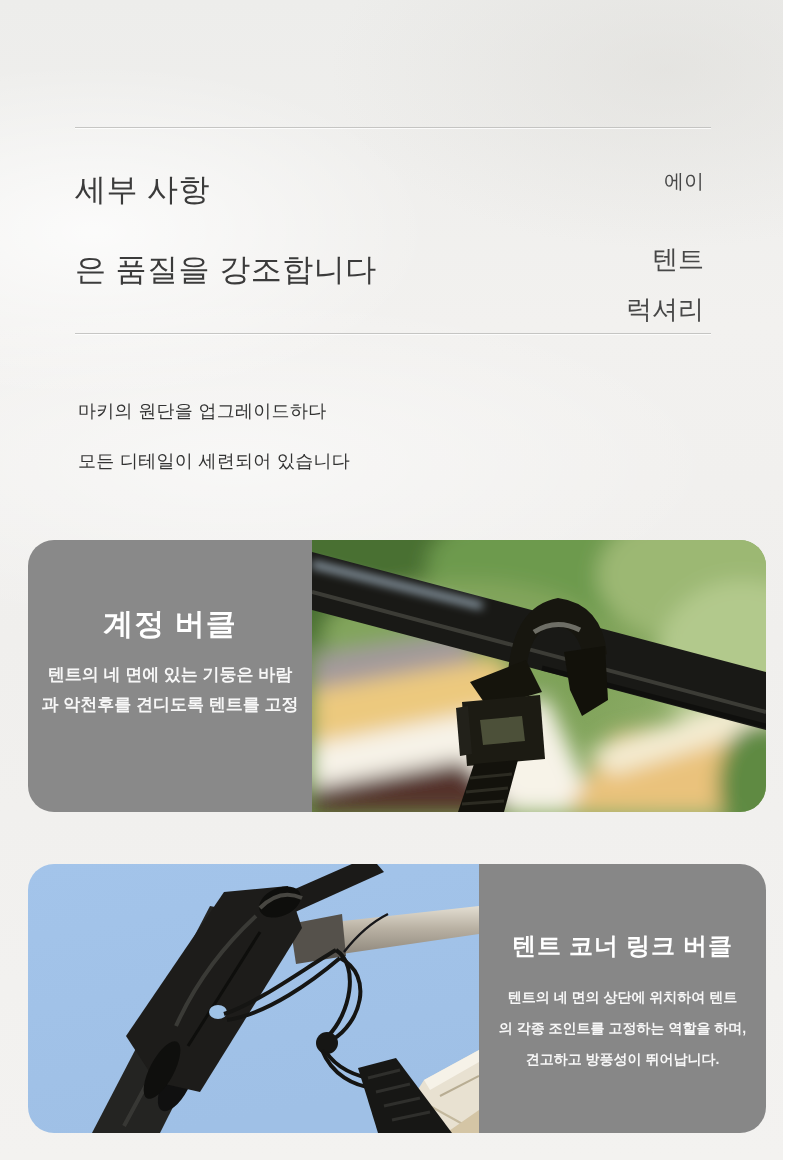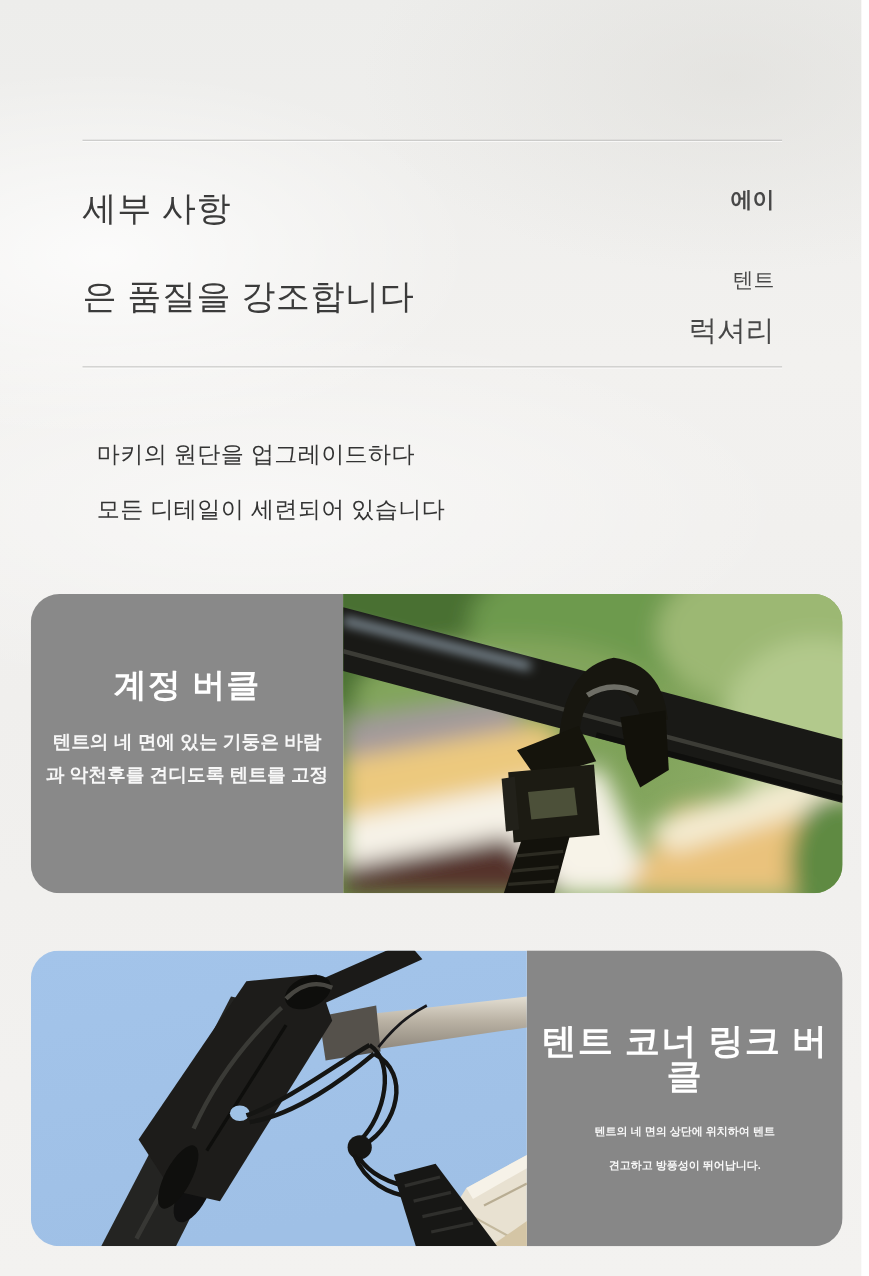--- a/index.html
+++ b/index.html
@@ -27,49 +27,49 @@
   .h-big{
     position:absolute;left:75px;
     font-size:31px;font-weight:500;color:#3b3b3b;letter-spacing:0.5px;
   }
   #headline-1{top:169px;}
   #headline-2{top:249px;}
   .brand-col{
     position:absolute;right:79px;top:168px;width:160px;
     text-align:right;color:#474747;
   }
-  .brand-top{font-size:20px;font-weight:700;}
-  .brand-mid{font-size:19px;font-weight:500;margin-top:47px;}
+  .brand-top{font-size:20px;font-weight:400;}
+  .brand-mid{font-size:26px;font-weight:500;margin-top:47px;}
   .brand-bottom{font-size:26px;font-weight:500;margin-top:15px;}
   .intro-line{
-    position:absolute;left:88px;
-    font-size:21px;font-weight:500;color:#333333;letter-spacing:0.3px;
+    position:absolute;left:78px;
+    font-size:18px;font-weight:500;color:#333333;letter-spacing:0.3px;
   }
   #intro-1{top:399px;}
   #intro-2{top:449px;text-align:right;}
 
   .card{
     position:absolute;left:28px;width:738px;
     border-radius:26px;overflow:hidden;display:flex;
   }
   #card-1{top:540px;height:272px;align-items:flex-end;}
   #card-2{top:864px;height:269px;}
   .panel{
     background:#898989;color:#fbfbfb;
     display:flex;flex-direction:column;align-items:center;
     box-sizing:border-box;text-align:center;flex:0 0 auto;
   }
   #panel-1{width:284px;height:272px;padding-top:66px;}
   #panel-2{width:287px;height:269px;padding-top:66px;background:#878787;}
   .panel-title{font-weight:700;letter-spacing:1px;color:#ffffff;}
   #panel-1 .panel-title{font-size:30px;line-height:36px;}
-  #panel-2 .panel-title{font-size:32px;line-height:32px;}
+  #panel-2 .panel-title{font-size:24px;line-height:32px;font-family:Liberation Serif, serif;}
   .panel-desc{font-weight:600;color:#f7f7f7;}
   #panel-1 .panel-desc{margin-top:18px;font-size:17px;line-height:30px;}
-  #panel-2 .panel-desc{margin-top:20px;font-size:10px;line-height:31px;}
+  #panel-2 .panel-desc{margin-top:20px;font-size:14px;line-height:31px;}
   .photo{flex:1 1 auto;position:relative;}
   .photo svg{display:block;}
 </style>
 </head>
 <body>
 
 <div class="page">
 
   <div class="divider" id="divider-top"></div>
 
@@ -203,18 +203,19 @@
         <line x1="340" y1="214" x2="372" y2="206" stroke="#2f2f2c" stroke-width="3"></line>
         <line x1="348" y1="228" x2="382" y2="220" stroke="#2f2f2c" stroke-width="3"></line>
         <line x1="356" y1="242" x2="392" y2="234" stroke="#2f2f2c" stroke-width="3"></line>
         <line x1="364" y1="256" x2="402" y2="248" stroke="#2f2f2c" stroke-width="3"></line>
       </svg>
     </div>
     <div class="panel" id="panel-2">
       <div class="panel-title">텐트 코너 링크 버클</div>
       <div class="panel-desc">
         <div>텐트의 네 면의 상단에 위치하여 텐트</div>
+        <div>의 각종 조인트를 고정하는 역할을 하며,</div>
         <div>견고하고 방풍성이 뛰어납니다.</div>
       </div>
     </div>
   </div>
 
 </div>
 
 </body></html>

